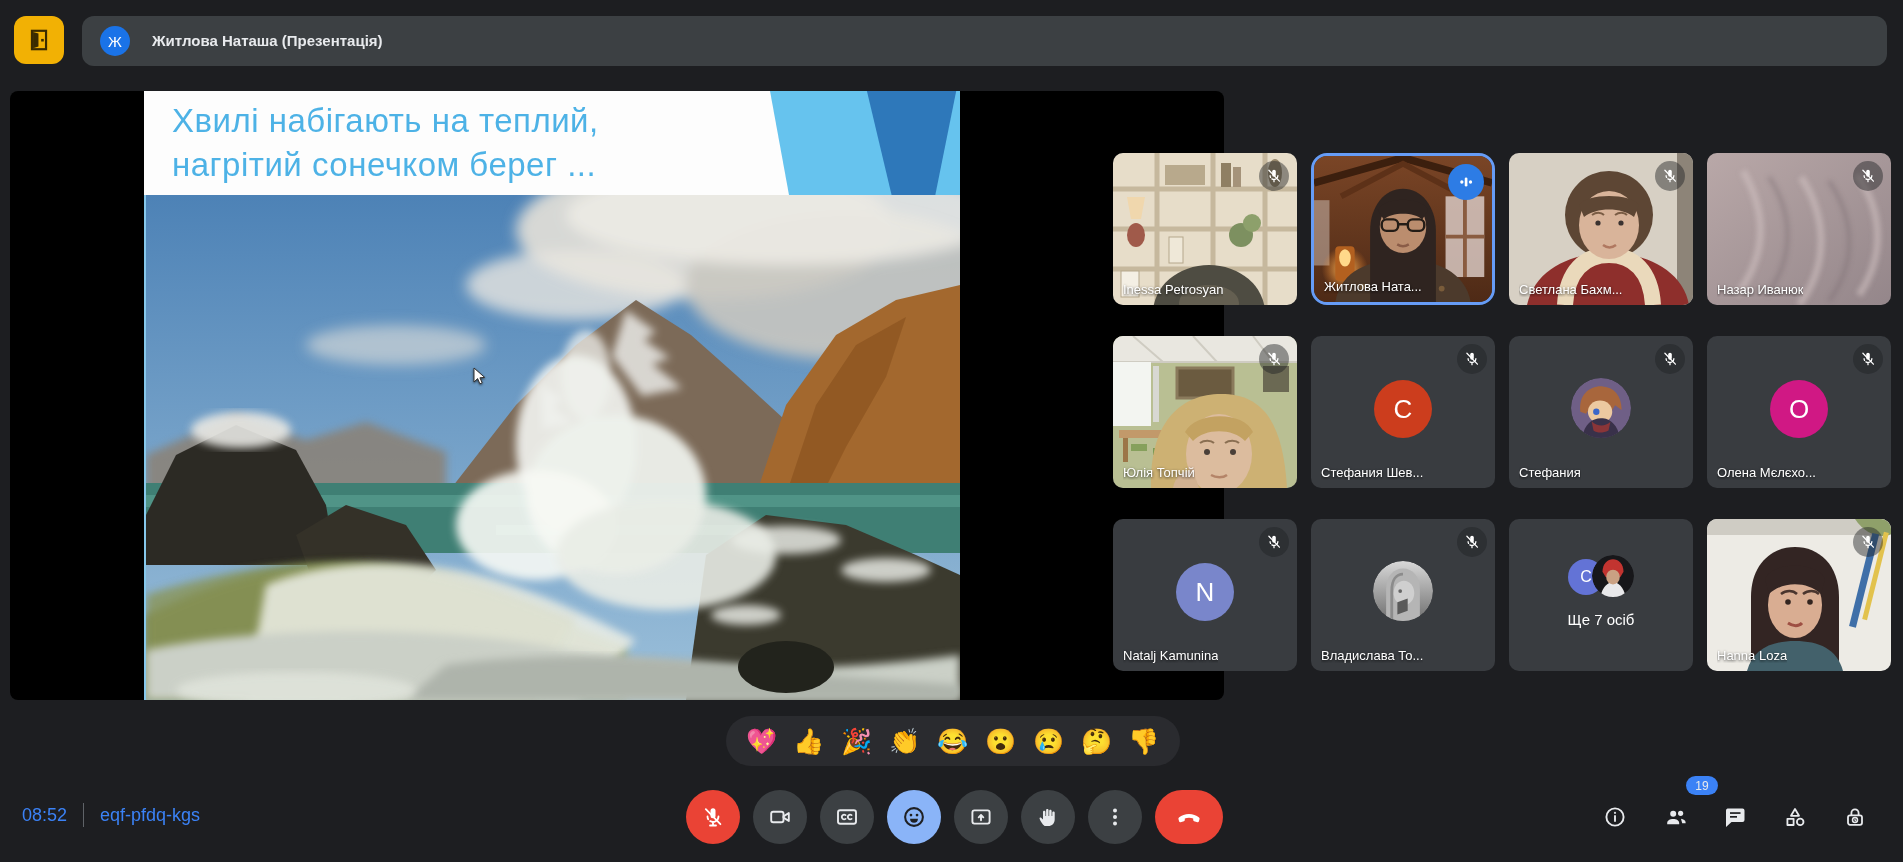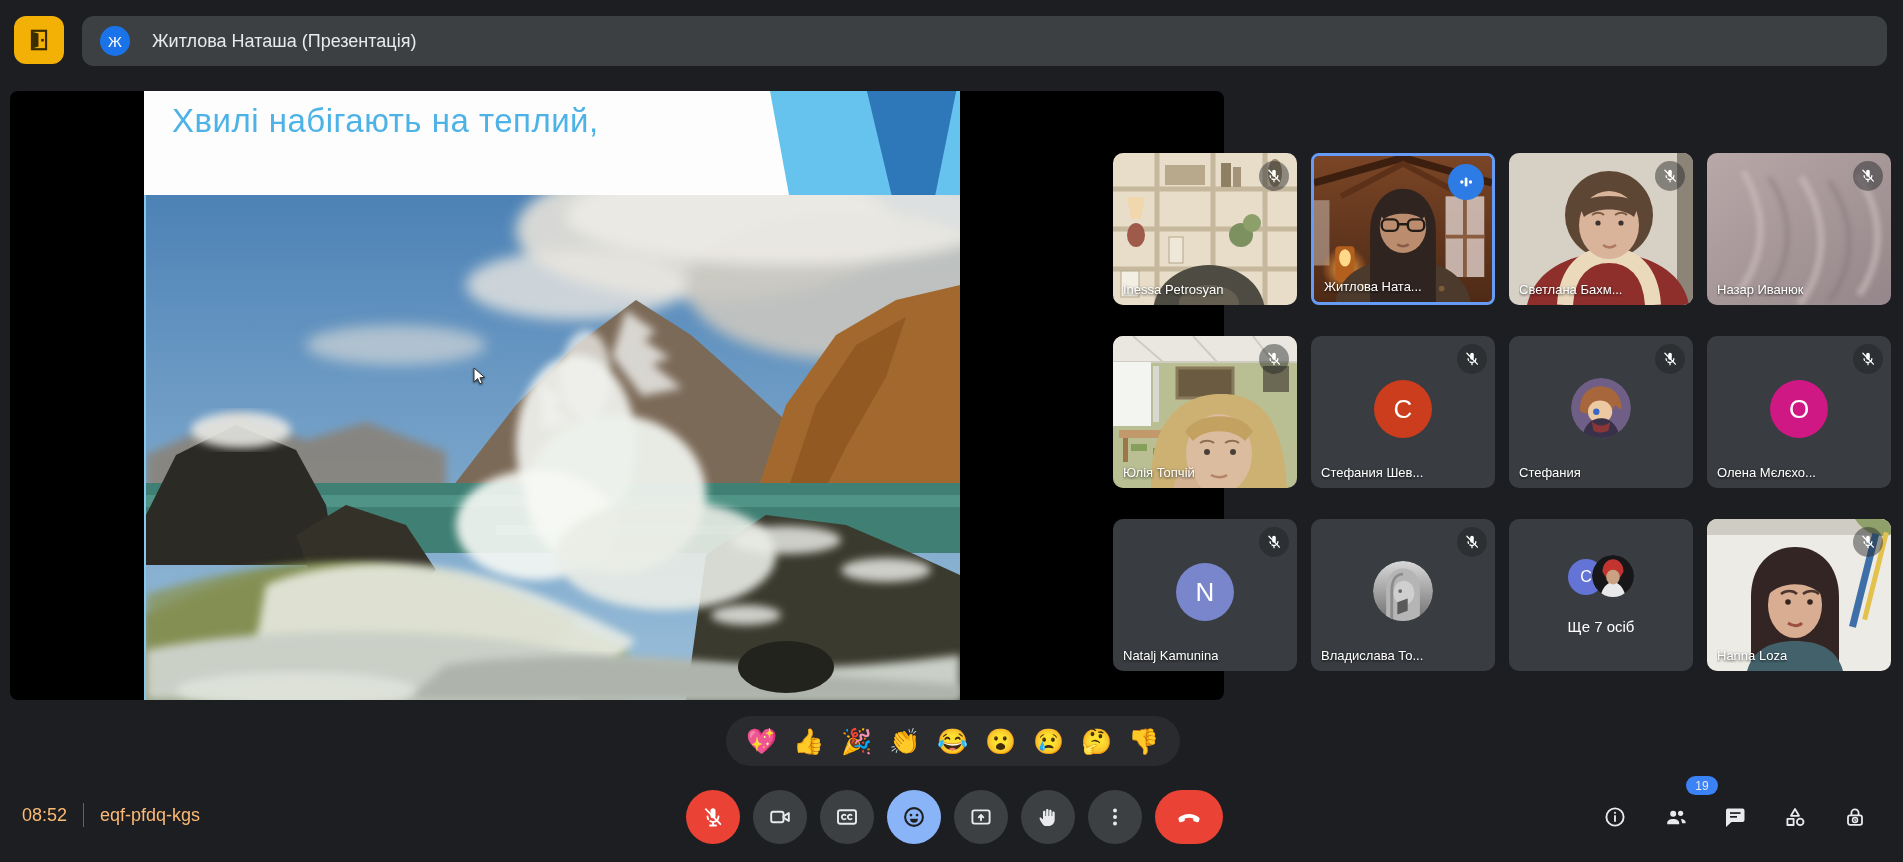--- a/index.html
+++ b/index.html
@@ -8,70 +8,70 @@
     background:#1d1e21;font-family:"Liberation Sans",sans-serif;
     -webkit-font-smoothing:antialiased;
   }
   
   .logo-btn{position:absolute;left:14px;top:16px;width:50px;height:48px;border-radius:12px;
     background:#f2b104;display:flex;align-items:center;justify-content:center;}
   .top-pill{position:absolute;left:82px;top:16px;width:1805px;height:50px;border-radius:12px;
     background:#3c4043;display:flex;align-items:center;}
   .presenter-avatar{position:absolute;left:18px;top:10px;width:30px;height:30px;border-radius:50%;
     background:#1a73e8;color:#fff;font-size:15px;display:flex;align-items:center;justify-content:center;}
-  .top-title{position:absolute;left:70px;top:0;line-height:50px;color:#e8eaed;font-size:18px;}
+  .top-title{position:absolute;left:70px;top:0;line-height:50px;color:#e8eaed;font-size:15px;font-weight:bold;}
   
   .stage{position:absolute;left:10px;top:91px;width:1214px;height:609px;background:#000;
     border-radius:8px;overflow:hidden;}
   .slide{position:absolute;left:134px;top:0;width:816px;height:609px;}
   .slide-titleband{position:absolute;left:0;top:0;width:816px;height:104px;background:#fdfdfd;}
   .slide-title{position:absolute;left:28px;top:8px;font-size:33px;line-height:44px;
     color:#4db2e6;letter-spacing:.5px;white-space:pre;}
   .ribbon{position:absolute;right:0;top:0;width:190px;height:104px;}
   .ribbon .light{position:absolute;inset:0;background:#66c3ee;
     clip-path:polygon(0% 0%,100% 0%,100% 100%,10% 100%);}
   .ribbon .dark{position:absolute;inset:0;background:#2e78ba;
     clip-path:polygon(51% 0%,98% 0%,87% 100%,64% 100%);}
   .slide-photo{position:absolute;left:0;top:104px;width:816px;height:505px;border-left:2px solid #86c8ec;}
   .cursor{position:absolute;left:327px;top:172px;filter:drop-shadow(0 1px 1px rgba(0,0,0,.6));}
   
   .grid{position:absolute;left:1113px;top:153px;display:grid;
     grid-template-columns:repeat(4,184px);grid-auto-rows:152px;gap:31px 14px;}
   .tile{position:relative;border-radius:10px;overflow:hidden;background:#393c40;}
-  .tile.speaking{border:3px solid #669cf6;border-radius:8px;}
+  .tile.speaking{border:3px solid #669cf6;border-radius:16px;}
   .tile-name{position:absolute;left:10px;bottom:8px;color:#fff;font-size:13px;font-weight:500;
     text-shadow:0 1px 3px rgba(0,0,0,.8);max-width:150px;white-space:nowrap;overflow:hidden;}
   .scene{position:absolute;inset:0;width:100%;height:100%;}
   .mic-badge{position:absolute;top:8px;right:8px;width:30px;height:30px;border-radius:50%;
     background:rgba(32,33,36,.45);display:flex;align-items:center;justify-content:center;}
   .speak-badge{position:absolute;top:8px;right:8px;width:36px;height:36px;border-radius:50%;
     background:#2d7ce5;display:flex;align-items:center;justify-content:center;}
   .letter-avatar{position:absolute;left:50%;top:44px;transform:translateX(-50%);
     width:58px;height:58px;border-radius:50%;color:#fff;font-size:26px;
     display:flex;align-items:center;justify-content:center;}
   .img-avatar{position:absolute;left:50%;top:42px;transform:translateX(-50%);
     width:60px;height:60px;border-radius:50%;overflow:hidden;}
   .overflow-avatars{position:absolute;left:50%;top:36px;transform:translateX(-50%);width:66px;height:44px;}
   .ov-letter{position:absolute;left:0;top:4px;width:36px;height:36px;border-radius:50%;
     color:#fff;font-size:16px;display:flex;align-items:center;justify-content:center;}
   .ov-photo{position:absolute;right:0;top:0;width:42px;height:42px;border-radius:50%;overflow:hidden;}
-  .overflow-label{position:absolute;left:0;right:0;top:92px;text-align:center;color:#fff;font-size:15px;margin-top:7px;}
+  .overflow-label{position:absolute;left:0;right:0;top:92px;text-align:center;color:#fff;font-size:15px;}
   
   .reactions{position:absolute;left:726px;top:716px;width:454px;height:50px;border-radius:25px;
     background:#2a2b2f;display:flex;align-items:center;justify-content:space-between;padding:0 20px;box-sizing:border-box;}
   .reaction{font-size:25px;line-height:50px;cursor:default;}
   
   .controls{position:absolute;left:686px;top:790px;display:flex;gap:13px;align-items:center;}
   .ctl{width:54px;height:54px;border-radius:50%;background:#3c4043;
     display:flex;align-items:center;justify-content:center;}
   .ctl.red{background:#ea4335;}
   .ctl.blue{background:#8ab4f8;}
   .ctl.end{width:68px;border-radius:27px;}
   
-  .status-left{position:absolute;left:22px;top:803px;display:flex;align-items:center;color:#fdba74;font-size:18px;}
+  .status-left{position:absolute;left:22px;top:803px;display:flex;align-items:center;color:#3b82f6;font-size:18px;}
   .status-divider{width:1px;height:24px;background:#5f6368;margin:0 16px;}
   .right-icons{position:absolute;left:1603px;top:805px;display:flex;gap:36px;}
   .ricon{width:24px;height:24px;position:relative;}
   .count-badge{position:absolute;left:1686px;top:776px;min-width:32px;height:19px;border-radius:10px;
     background:#3b82f6;color:#e8eaed;font-size:12px;display:flex;align-items:center;justify-content:center;}
   svg{display:block;}
 </style>
 </head>
 <body>
 
@@ -83,21 +83,21 @@
   </svg>
 </div>
 <div class="top-pill">
   <div class="presenter-avatar">Ж</div>
   <div class="top-title">Житлова Наташа (Презентація)</div>
 </div>
 
 <div class="stage">
   <div class="slide">
     <div class="slide-titleband">
-      <div class="slide-title"><span>Хвилі набігають на теплий,</span><br></div>
+      <div class="slide-title"><span>Хвилі набігають на теплий,</span><br><span>нагрітий сонечком берег ...</span></div>
       <div class="ribbon">
         <div class="light"></div>
           <div class="dark"></div>
       </div>
     </div>
     <div class="slide-photo">
       <svg width="814" height="505" viewBox="0 0 814 505" preserveAspectRatio="none">
         <defs>
           <linearGradient id="sky" x1="0" y1="0" x2="0" y2="1">
             <stop offset="0" stop-color="#4d82b6"></stop>

